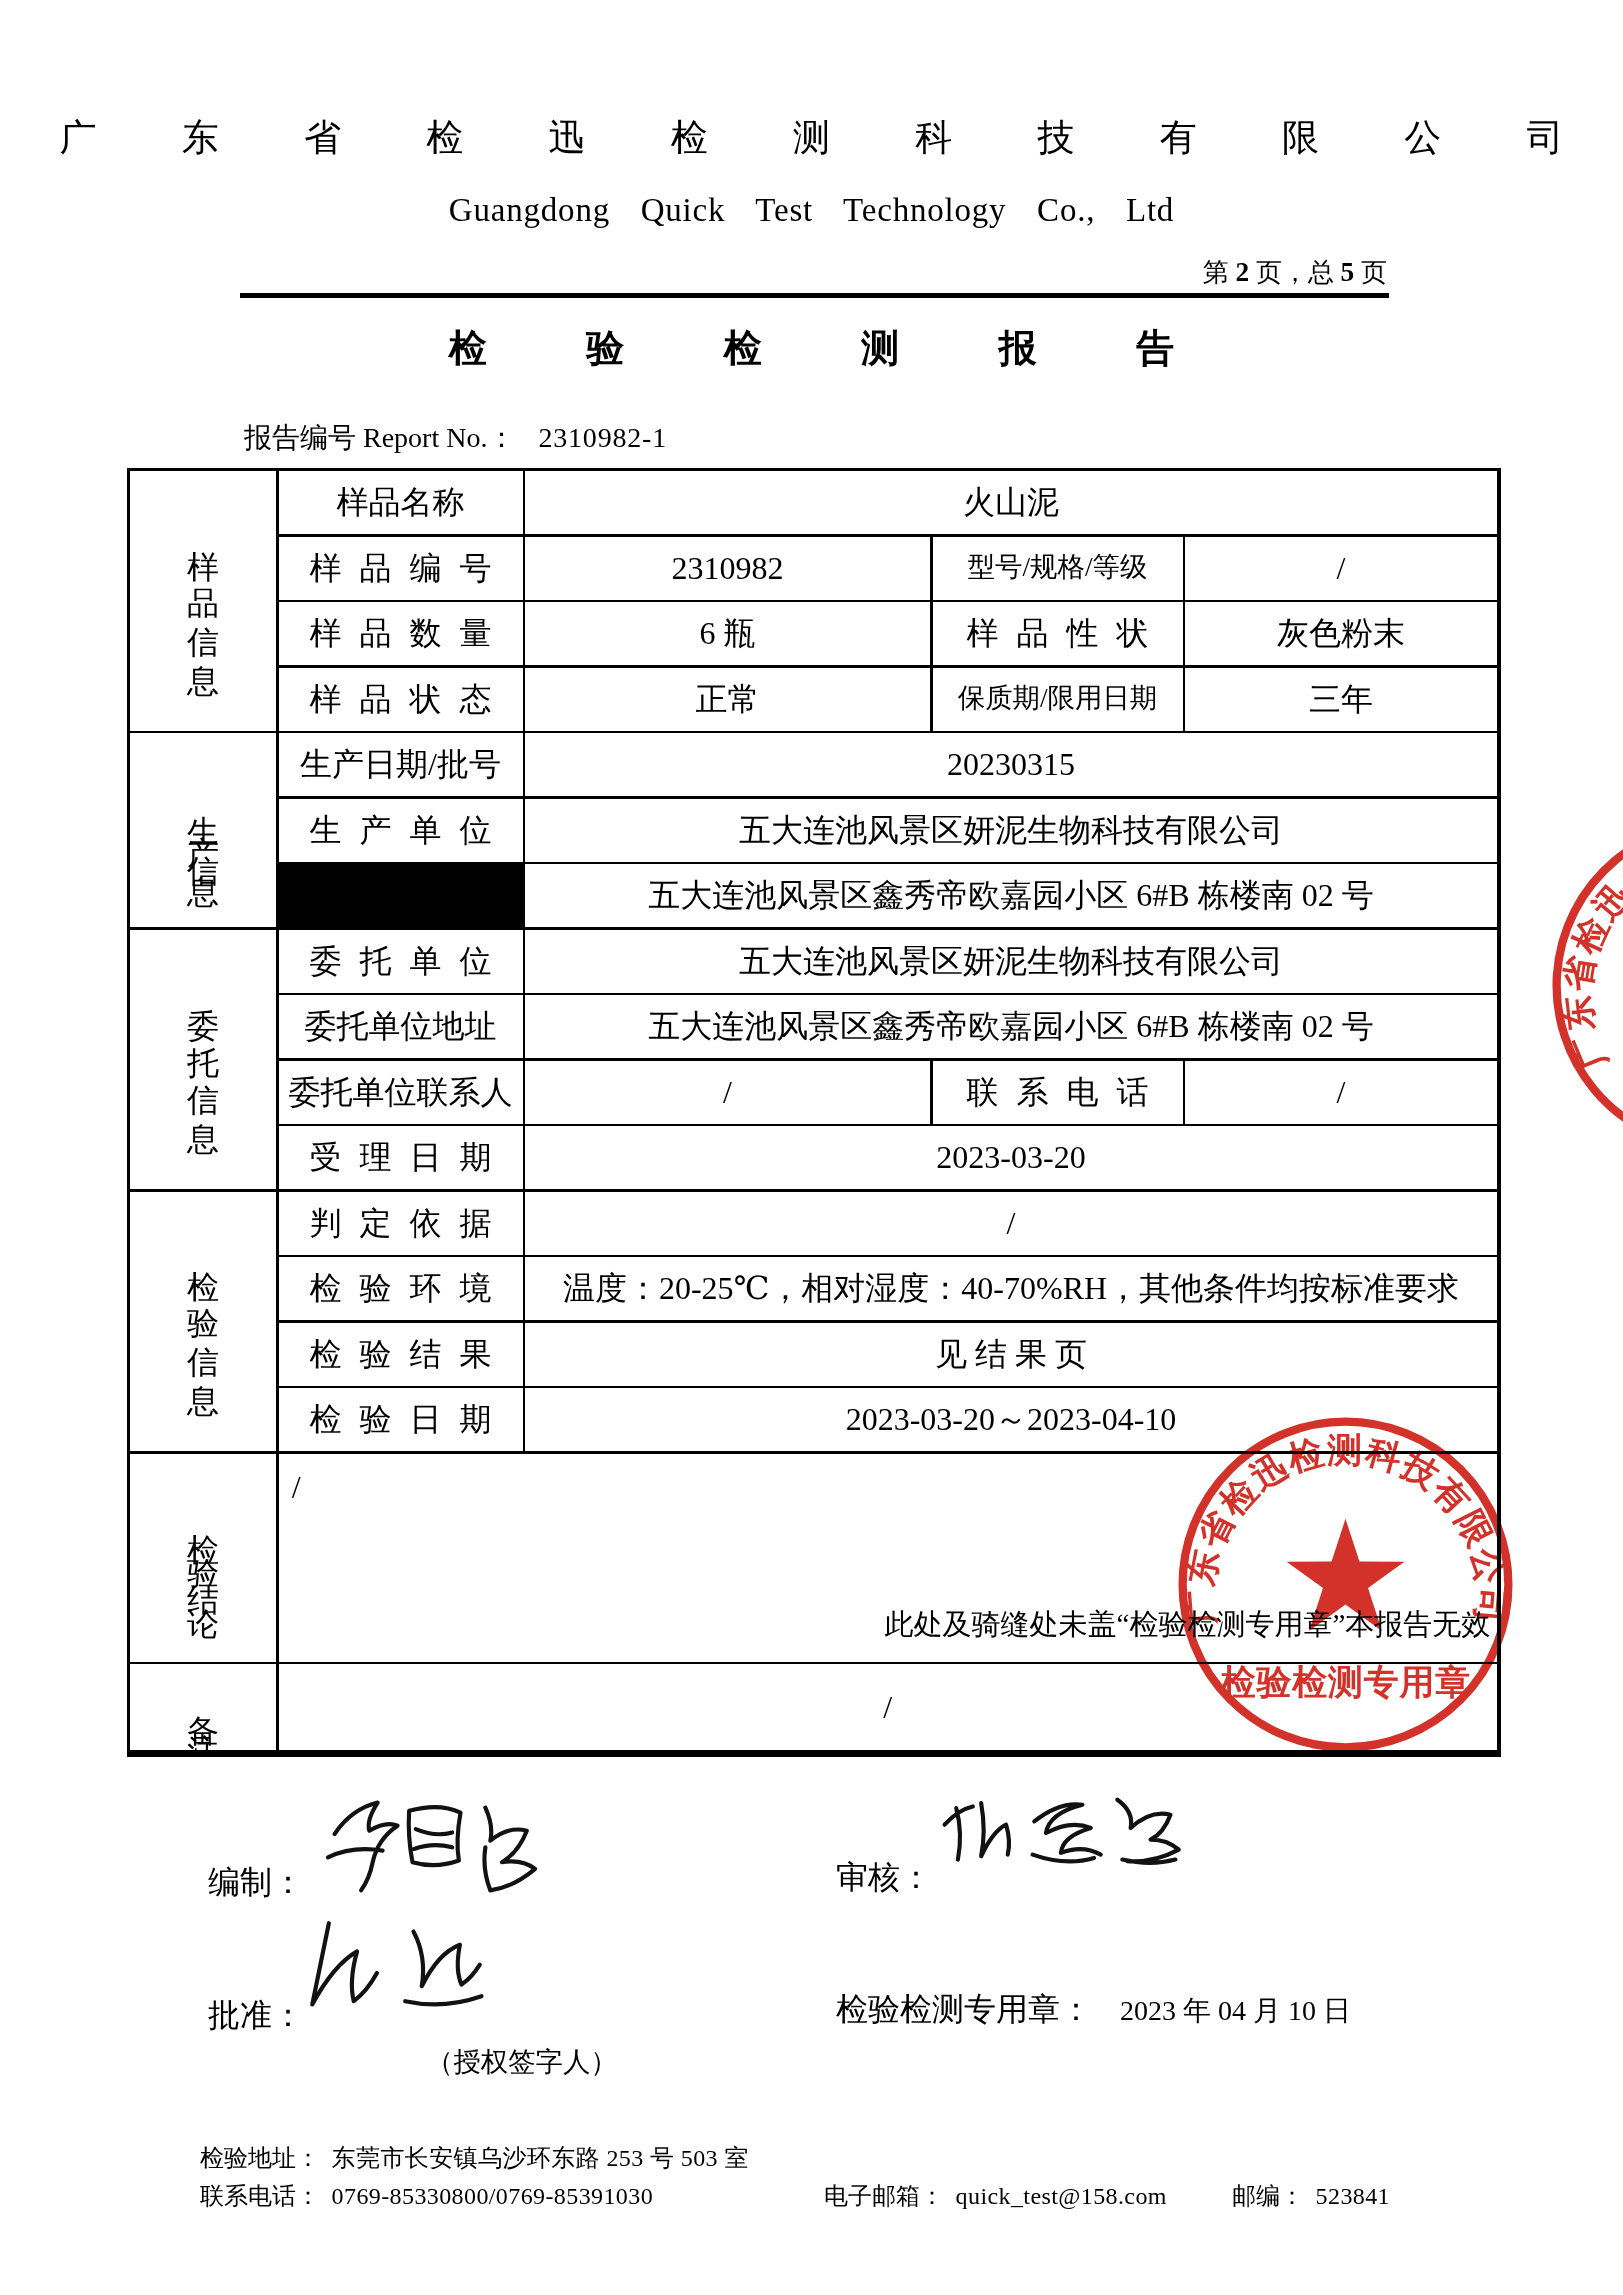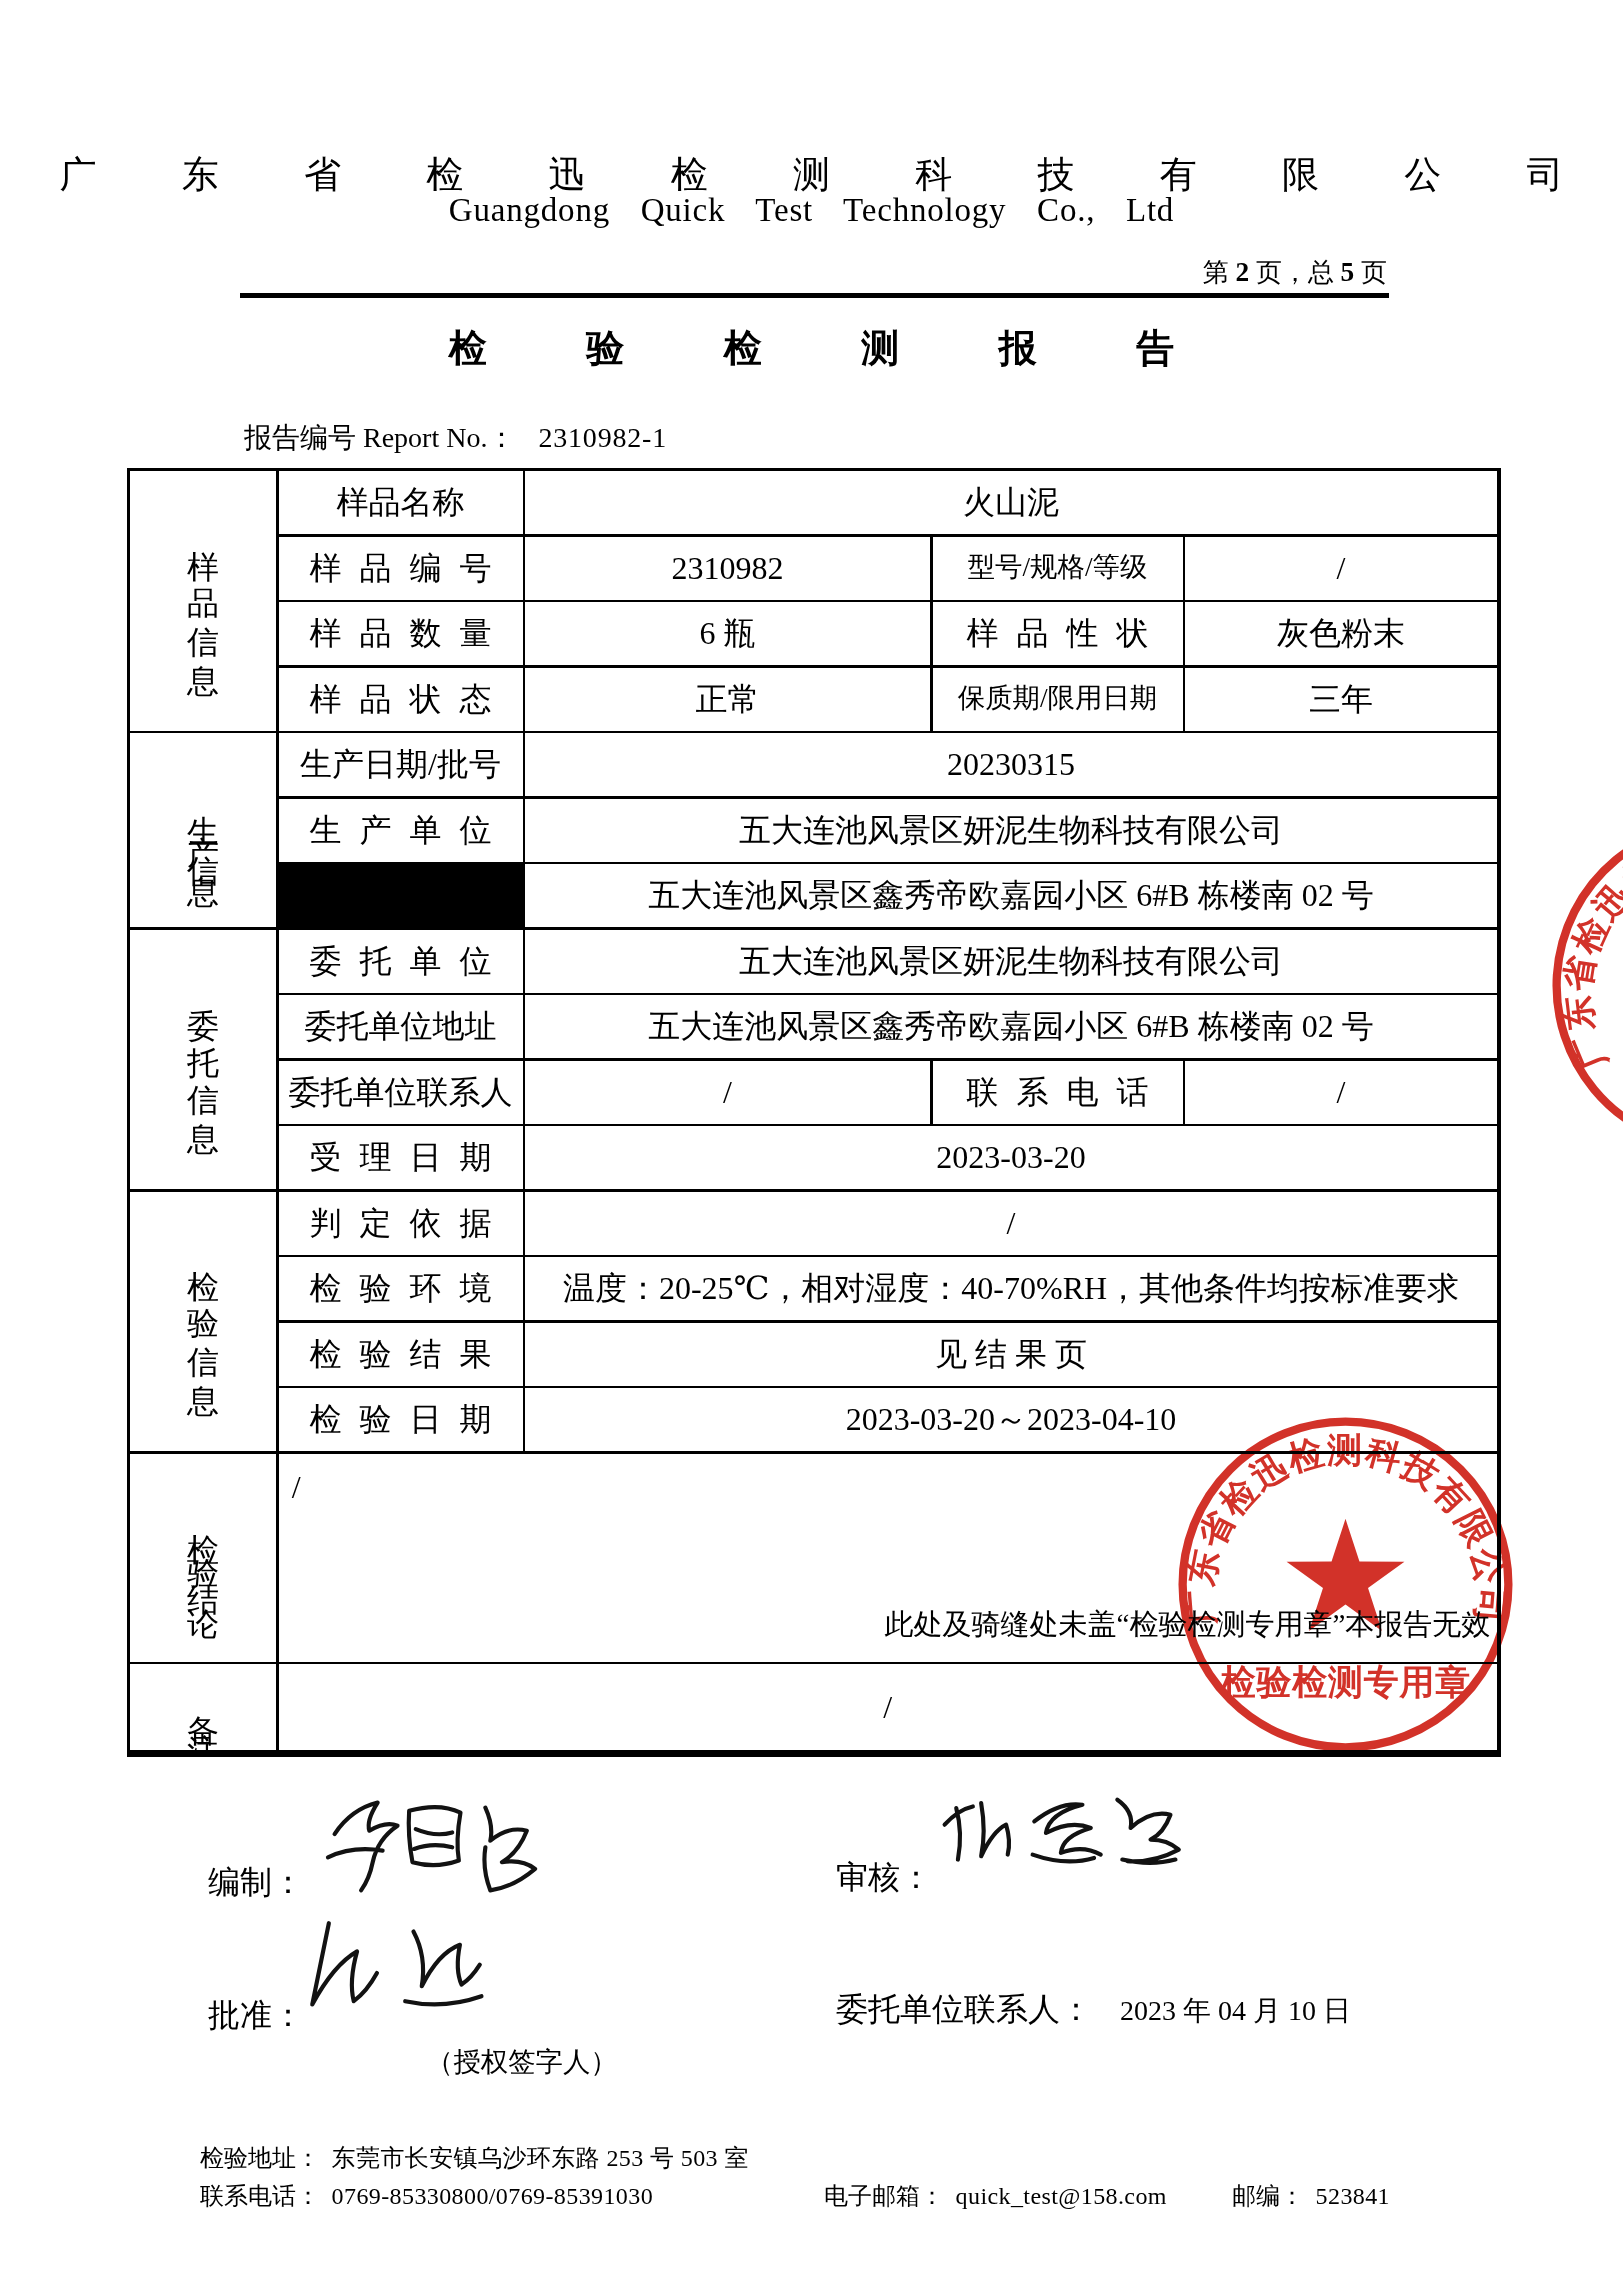--- a/index.html
+++ b/index.html
@@ -4,21 +4,21 @@
 <style>
   html,body{margin:0;padding:0;}
   body{
     width:1623px;height:2295px;background:#ffffff;position:relative;overflow:hidden;
     font-family:"Liberation Serif","DejaVu Serif",serif;color:#000;
   }
   .abs{position:absolute;}
   .centered{left:0;width:100%;text-align:center;}
 
   
-  .company-cn{top:113px;font-size:37px;letter-spacing:38px;text-indent:38px;white-space:nowrap;margin-top:37px;}
+  .company-cn{top:113px;font-size:37px;letter-spacing:38px;text-indent:38px;white-space:nowrap;}
   .company-en{top:192px;font-size:33px;word-spacing:21.6px;letter-spacing:0.8px;}
   .page-info{top:255px;left:0;width:1387px;text-align:right;font-size:26px;}
   .page-info b{font-size:27.4px;margin:0 6.7px;}
   .header-rule{top:293px;left:240px;width:1149px;height:5px;background:#000;}
   .doc-title{top:323px;font-size:38px;font-weight:bold;letter-spacing:45px;text-indent:45px;}
   .report-no{top:419px;left:244px;font-size:28px;}
   .report-no .val{margin-left:23px;letter-spacing:0.8px;}
 
   
   .report-table{
@@ -175,21 +175,21 @@
 </svg>
 
 <div class="abs sign-label" style="left:208px;top:1994px;">批准：</div>
 <svg class="abs sig" style="left:287px;top:1900px;" width="233" height="141" viewBox="0 0 280 170">
   <path d="M50,28 q-12,58 -20,98 q26,-48 54,-64 q-10,36 -4,60 q16,-12 28,-34"></path>
   <path d="M152,38 q16,30 10,66 q20,-40 46,-50 q-6,30 2,48 q12,-8 22,-24 M142,122 q46,10 92,-6"></path>
 </svg>
 <div class="abs auth-note" style="left:426px;top:2044px;">（授权签字人）</div>
 
 <div class="abs issue-row" style="left:836px;top:1988px;">
-  <span class="sign-label">委托单位联系人：</span>
+  <span class="sign-label">检验检测专用章：</span>
   <span class="issue-date">2023 年 04 月 10 日</span>
 </div>
 
 <div class="abs footer-line" style="left:200px;top:2142px;">
   <span>检验地址：</span><span class="v">东莞市长安镇乌沙环东路 253 号 503 室</span>
 </div>
 <div class="abs footer-line" style="left:200px;top:2180px;">
   <span>联系电话：</span><span class="v">0769-85330800/0769-85391030</span>
 </div>
 <div class="abs footer-line" style="left:824px;top:2180px;">

